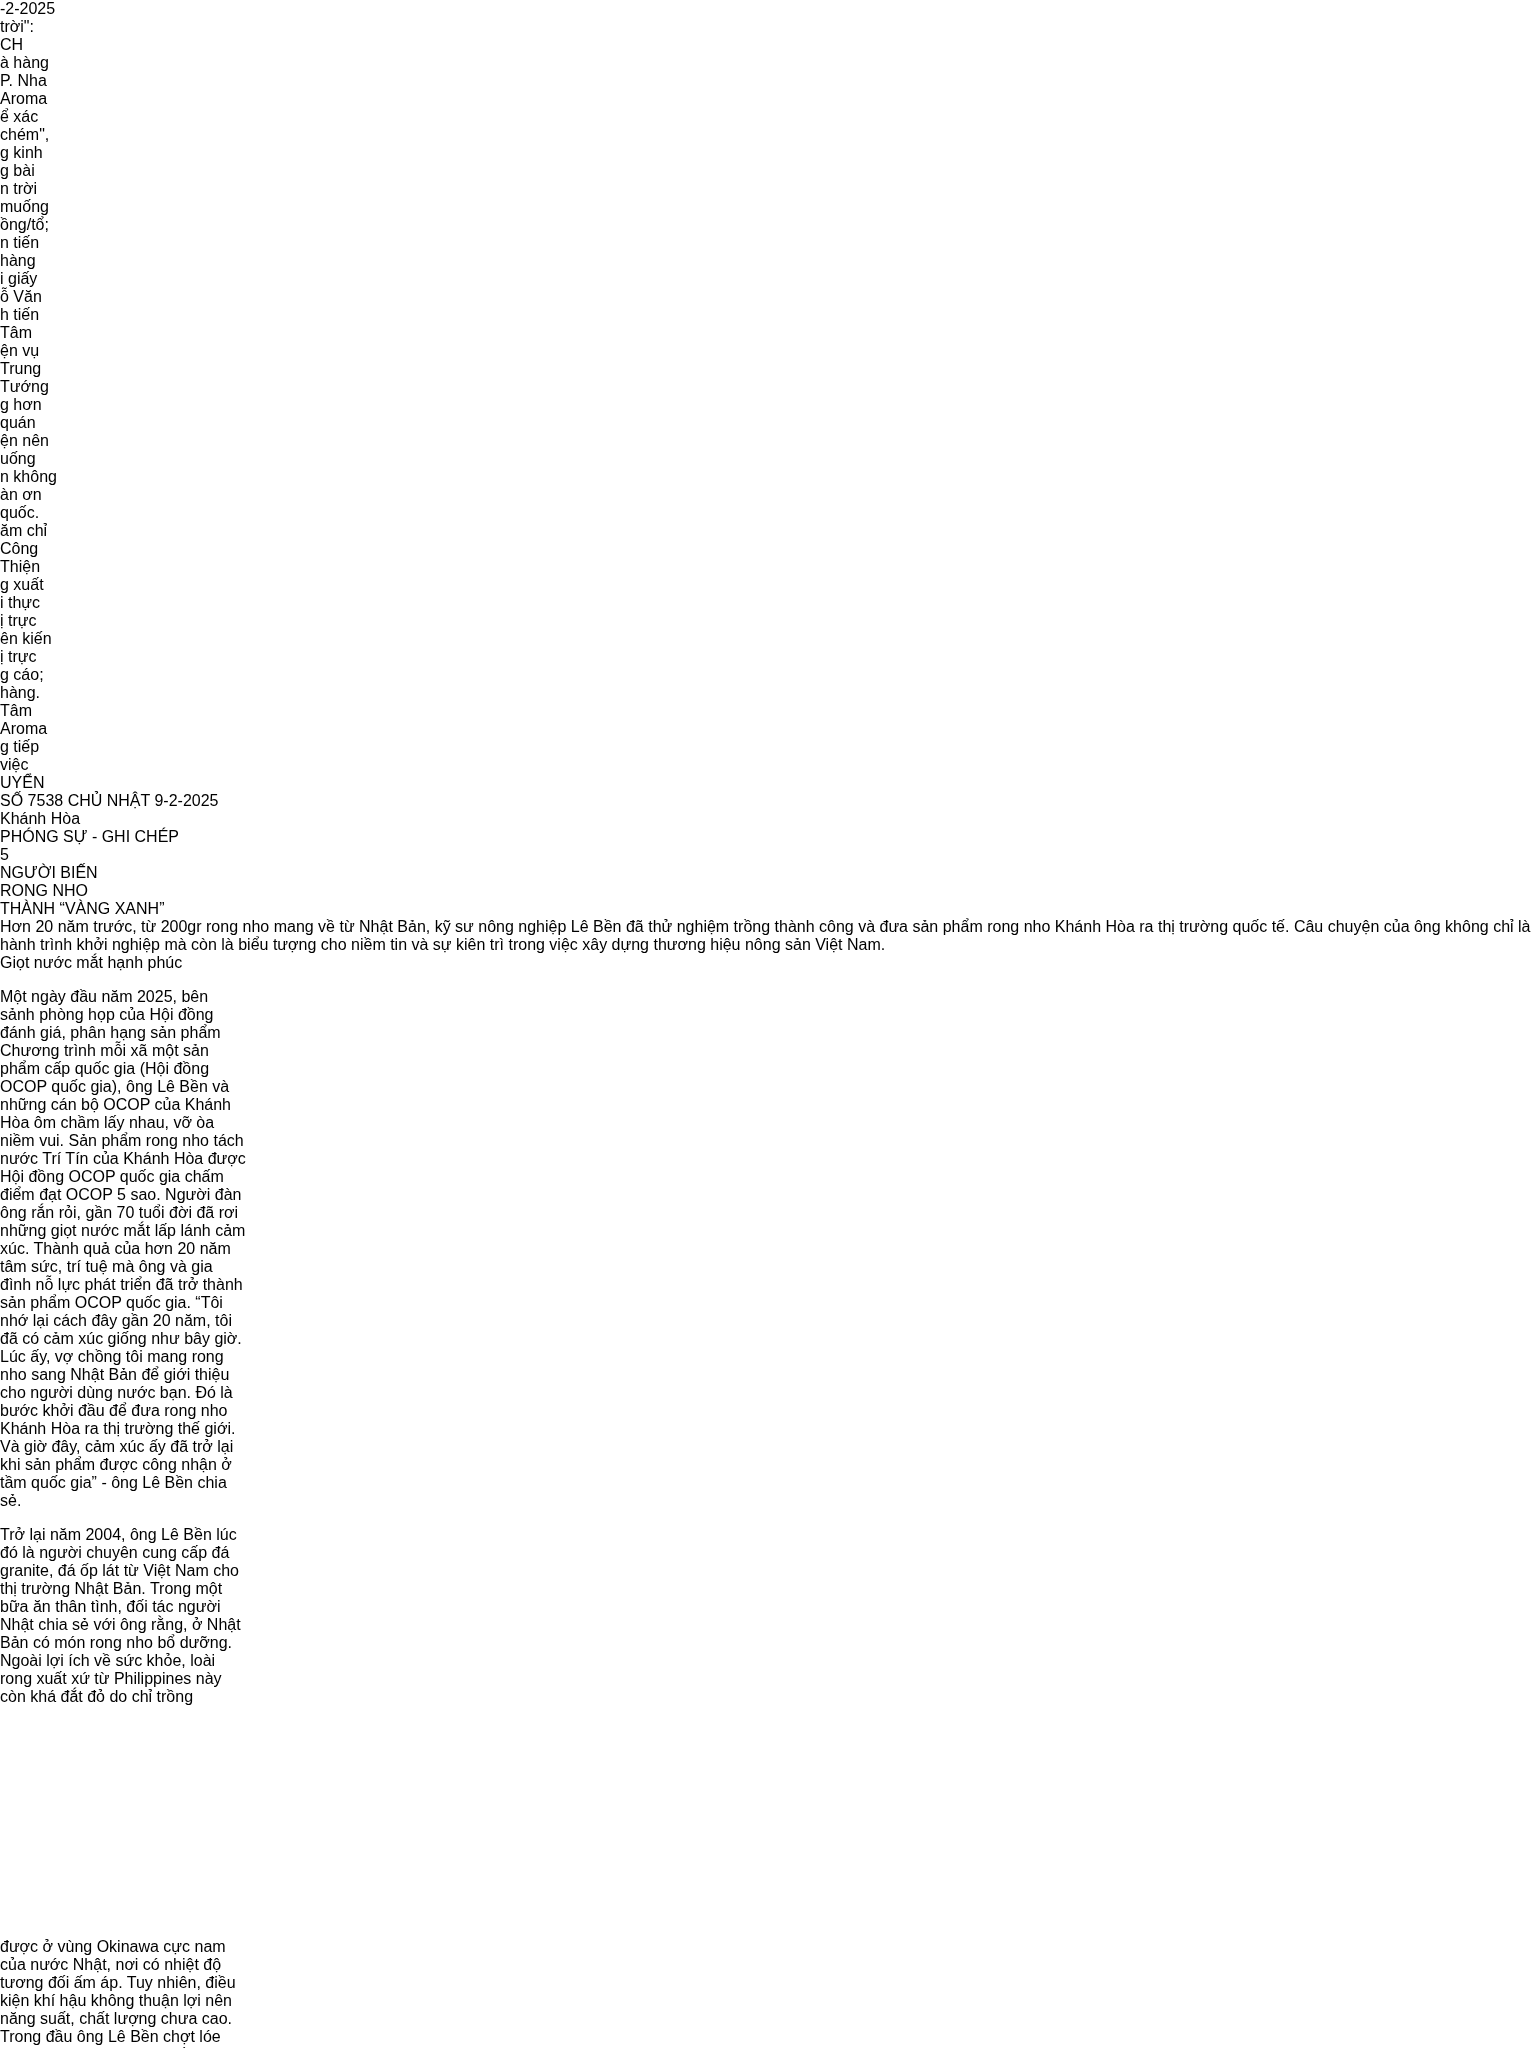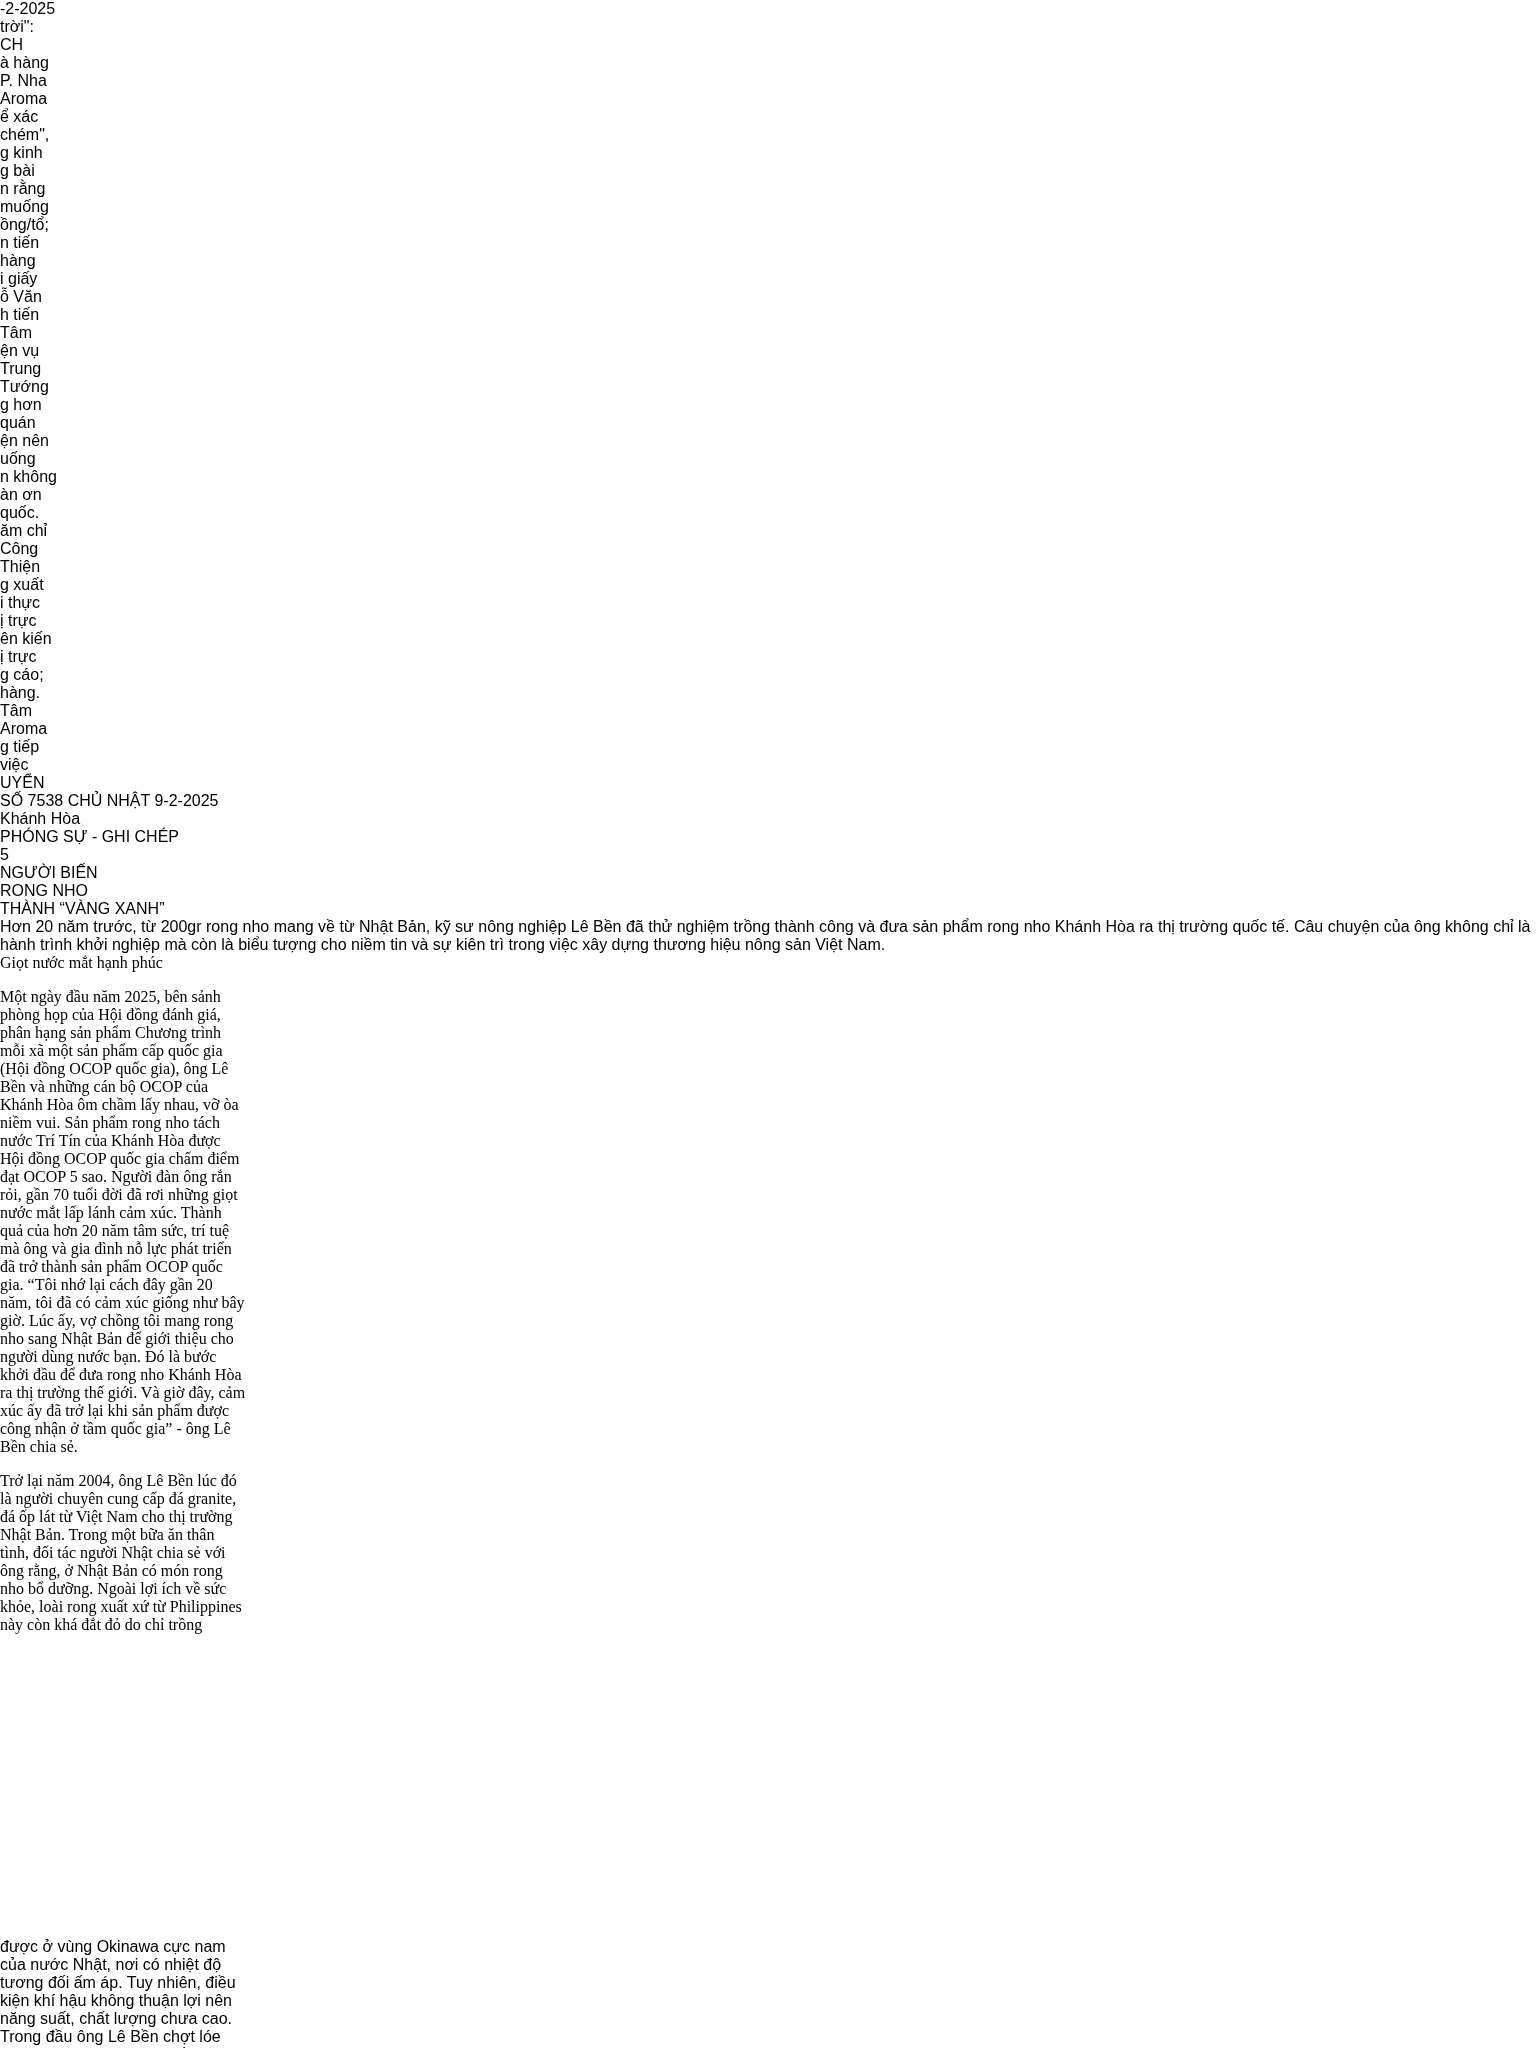--- a/index.html
+++ b/index.html
@@ -102,21 +102,21 @@
       <div class="frag"></div>
       <div class="frag"></div>
       <div class="frag"></div>
       <div class="frag">à hàng</div>
       <div class="frag">P. Nha</div>
       <div class="frag">Aroma</div>
       <div class="frag">ể xác</div>
       <div class="frag">chém",</div>
       <div class="frag">g kinh</div>
       <div class="frag">g bài</div>
-      <div class="frag">n rằng</div>
+      <div class="frag">n trời</div>
       <div class="frag">muống</div>
       <div class="frag">ồng/tổ;</div>
       <div class="frag"></div>
       <div class="frag"></div>
       <div class="frag"></div>
       <div class="frag"></div>
       <div class="frag"></div>
       <div class="frag"></div>
       <div class="frag"></div>
       <div class="frag">n tiến</div>
@@ -173,21 +173,21 @@
   <div class="hl-tex">RONG NHO</div>
   <div class="hl-green">THÀNH “VÀNG XANH”</div>
 
   <div class="greenbar"></div>
 
   <div class="leadwrap">
     <div class="blob"></div>
     <div class="lead">Hơn 20 năm trước, từ 200gr rong nho mang về từ Nhật Bản, kỹ sư nông nghiệp Lê Bền đã thử nghiệm trồng thành công và đưa sản phẩm rong nho Khánh Hòa ra thị trường quốc tế. Câu chuyện của ông không chỉ là hành trình khởi nghiệp mà còn là biểu tượng cho niềm tin và sự kiên trì trong việc xây dựng thương hiệu nông sản Việt Nam.</div>
   </div>
 
-  <div class="col c16" style="left:40px;top:546px;width:246px;height:968px;font-family:Liberation Serif, serif;">
+  <div class="col c16" style="left:40px;top:546px;width:246px;height:968px;">
     <div class="subhead">Giọt nước mắt hạnh phúc</div>
     <p><span class="dc">M</span><span>ột ngày đầu năm 2025, bên sảnh phòng họp của Hội đồng đánh giá, phân hạng sản phẩm Chương trình mỗi xã một sản phẩm cấp quốc gia (Hội đồng OCOP quốc gia), ông Lê Bền và những cán bộ OCOP của Khánh Hòa ôm chầm lấy nhau, vỡ òa niềm vui. Sản phẩm rong nho tách nước Trí Tín của Khánh Hòa được Hội đồng OCOP quốc gia chấm điểm đạt OCOP 5 sao. Người đàn ông rắn rỏi, gần 70 tuổi đời đã rơi những giọt nước mắt lấp lánh cảm xúc. Thành quả của hơn 20 năm tâm sức, trí tuệ mà ông và gia đình nỗ lực phát triển đã trở thành sản phẩm OCOP quốc gia. “Tôi nhớ lại cách đây gần 20 năm, tôi đã có cảm xúc giống như bây giờ. Lúc ấy, vợ chồng tôi mang rong nho sang Nhật Bản để giới thiệu cho người dùng nước bạn. Đó là bước khởi đầu để đưa rong nho Khánh Hòa ra thị trường thế giới. Và giờ đây, cảm xúc ấy đã trở lại khi sản phẩm được công nhận ở tầm quốc gia” - ông Lê Bền chia sẻ.</span></p>
     <p class="ind">Trở lại năm 2004, ông Lê Bền lúc đó là người chuyên cung cấp đá granite, đá ốp lát từ Việt Nam cho thị trường Nhật Bản. Trong một bữa ăn thân tình, đối tác người Nhật chia sẻ với ông rằng, ở Nhật Bản có món rong nho bổ dưỡng. Ngoài lợi ích về sức khỏe, loài rong xuất xứ từ Philippines này còn khá đắt đỏ do chỉ trồng</p>
   </div>
 
   <div class="col c16" style="left:312px;top:548px;width:244px;height:970px;">
     <p>được ở vùng Okinawa cực nam của nước Nhật, nơi có nhiệt độ tương đối ấm áp. Tuy nhiên, điều kiện khí hậu không thuận lợi nên năng suất, chất lượng chưa cao. Trong đầu ông Lê Bền chợt lóe lên ý nghĩ đưa rong nho về vùng biển ở quê nhà Ninh Hải (Ninh Hòa) của mình.</p>
 
   </div>
 

